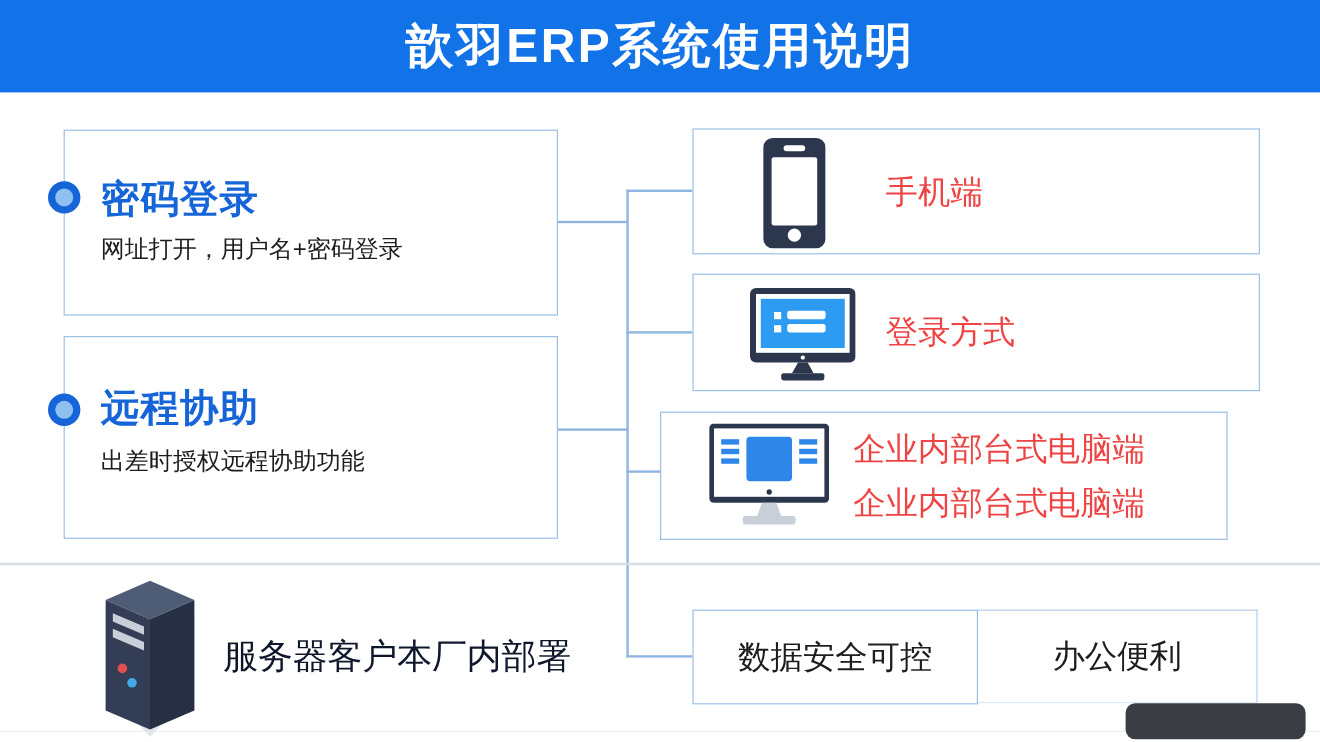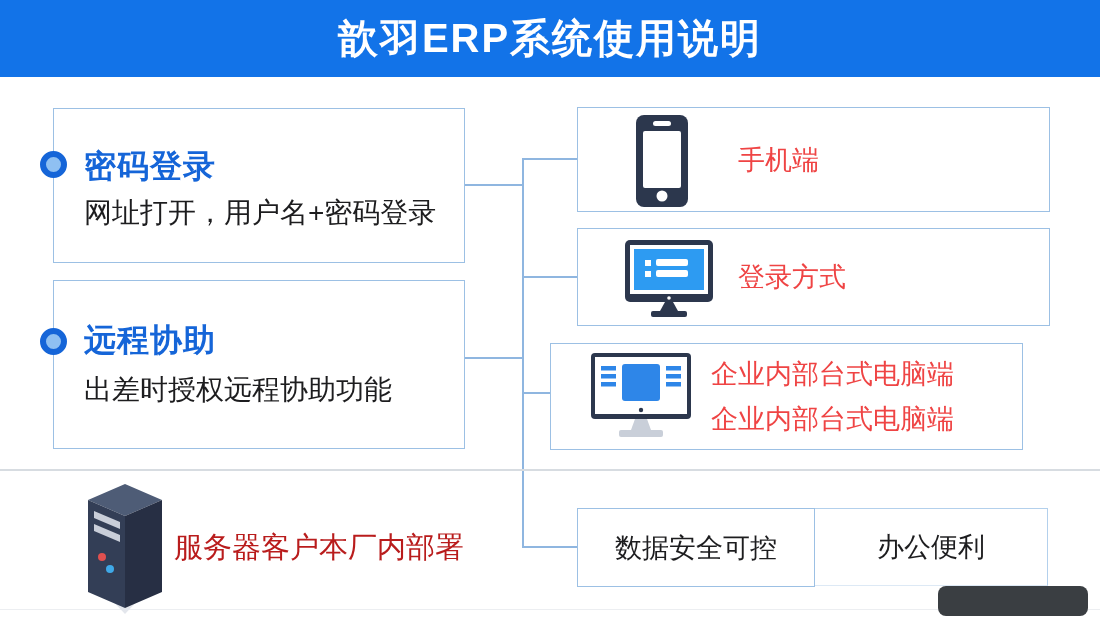--- a/index.html
+++ b/index.html
@@ -12,33 +12,33 @@
     display:flex;align-items:center;justify-content:center;}
   .header h1{margin:0;color:#fff;font-size:40px;font-weight:700;letter-spacing:2px;}
   
   .obox{position:absolute;border:1.5px solid #9cc0e4;background:#fff;box-sizing:border-box;}
   
   .feature{padding:0;}
   .bullet{position:absolute;left:-14px;width:27px;height:27px;border-radius:50%;
     background:#8fc0f2;border:6px solid #1565d8;box-sizing:border-box;}
   .feature h2{position:absolute;left:30px;margin:0;font-size:32px;font-weight:700;
     color:#1565d8;letter-spacing:1px;}
-  .feature p{position:absolute;left:30px;margin:0;font-size:28px;color:#1d1d1f;}
+  .feature p{position:absolute;left:30px;margin:0;font-size:20px;color:#1d1d1f;}
   
   .client{display:flex;align-items:center;}
   .client .icon{position:absolute;}
   .client .lbl{position:absolute;left:160px;font-size:27px;color:#ef4444;}
   .client .lbl2{display:block;}
   
   .line{position:absolute;background:#8fb6e0;}
   
   .divider{position:absolute;left:0;top:469px;width:1100px;height:2px;background:#d7dce1;}
   .bottomline{position:absolute;left:0;top:609px;width:1100px;height:1px;background:#eceef1;}
   
-  .server-label{position:absolute;left:174px;top:528px;font-size:29px;color:#b91c1c;}
+  .server-label{position:absolute;left:186px;top:528px;font-size:29px;color:#0f172a;}
   .tag{display:flex;align-items:center;justify-content:center;font-size:27px;color:#1d1d1f;}
   .tag2{border:1.5px solid #b3d0ec;border-left:none;border-bottom-color:#dde9f5;}
   .watermark{position:absolute;left:938px;top:586px;width:150px;height:30px;
     background:#3a3e42;border-radius:8px;}
 </style>
 </head>
 <body>
 
 <div id="stage">
 

